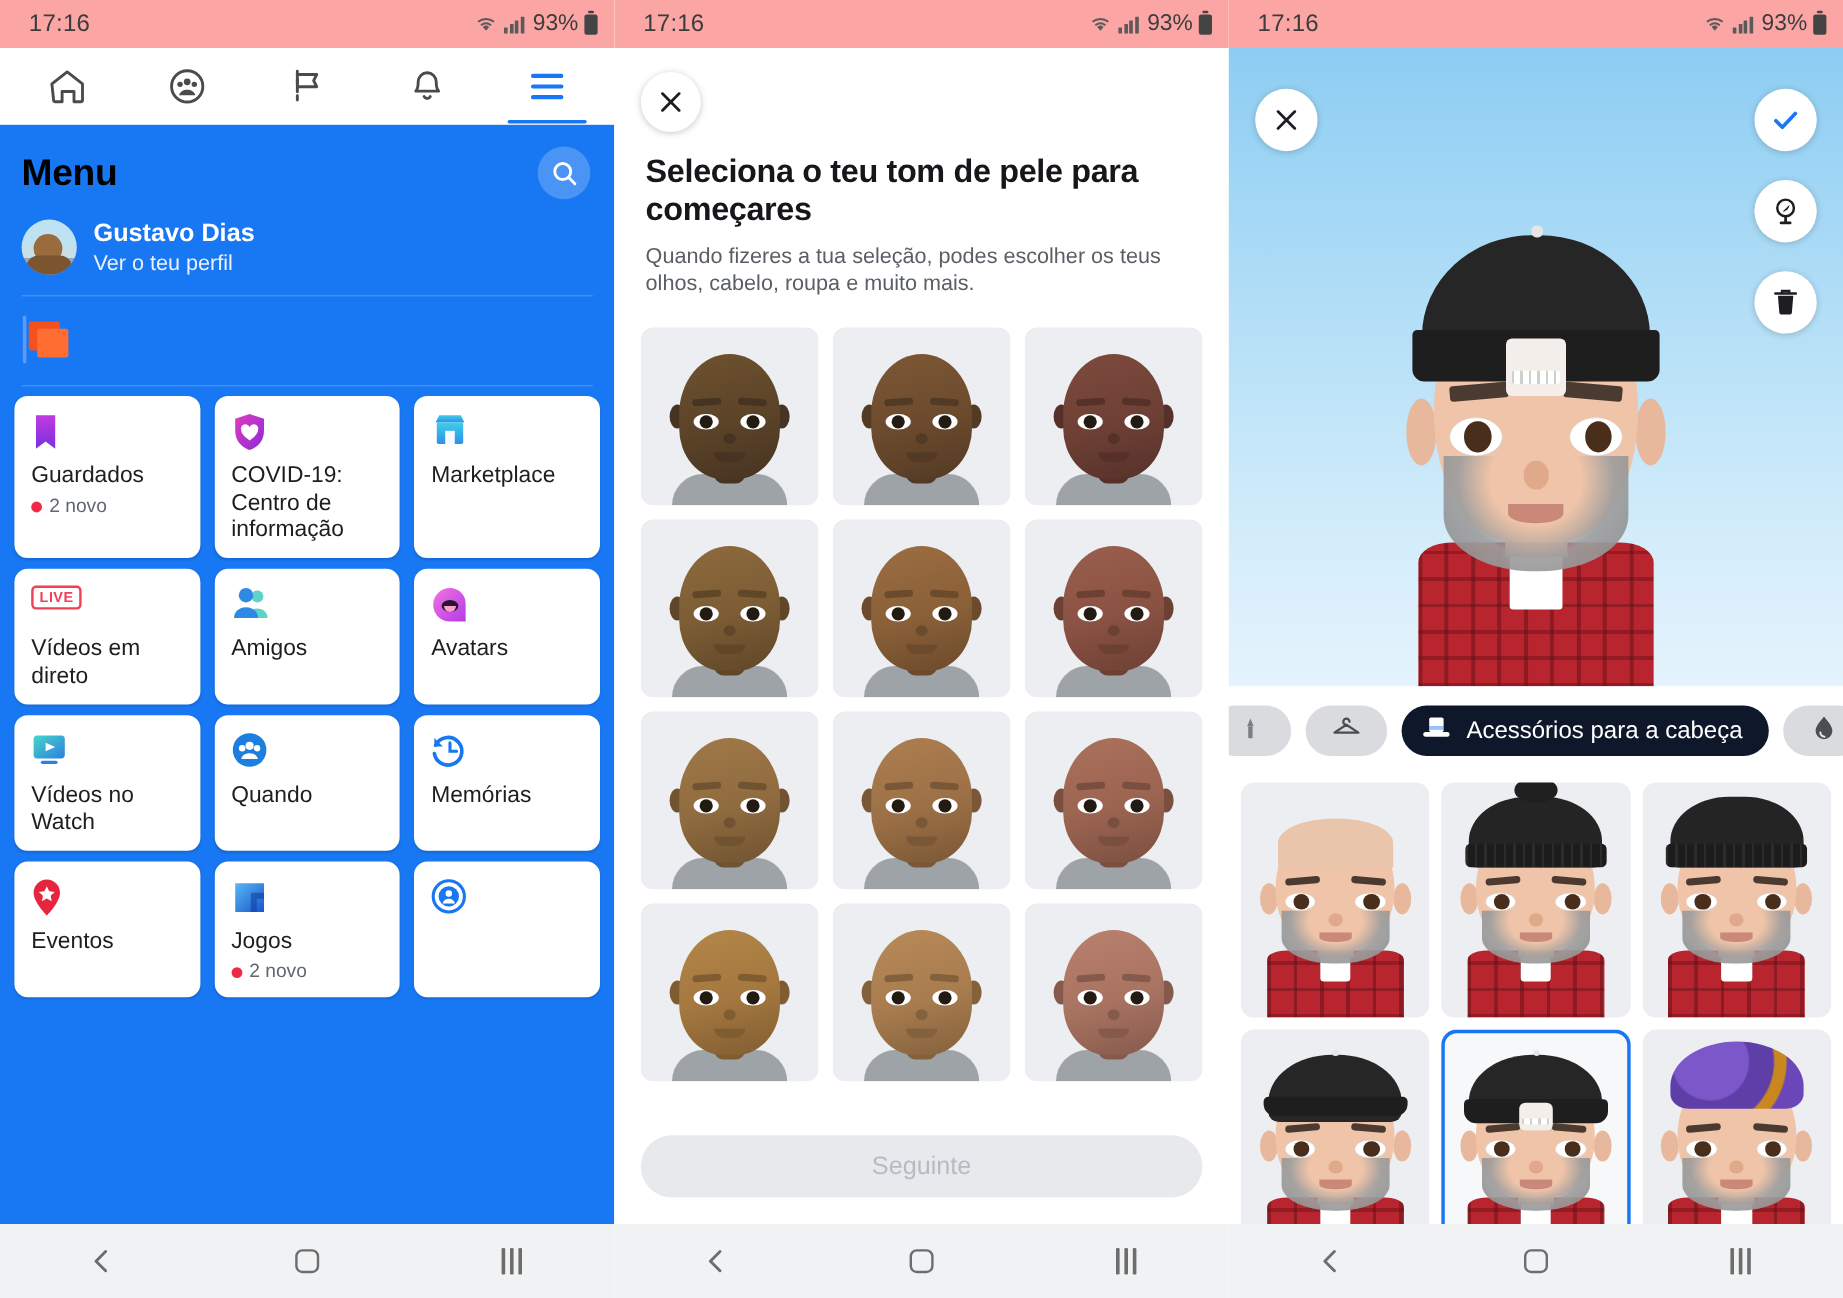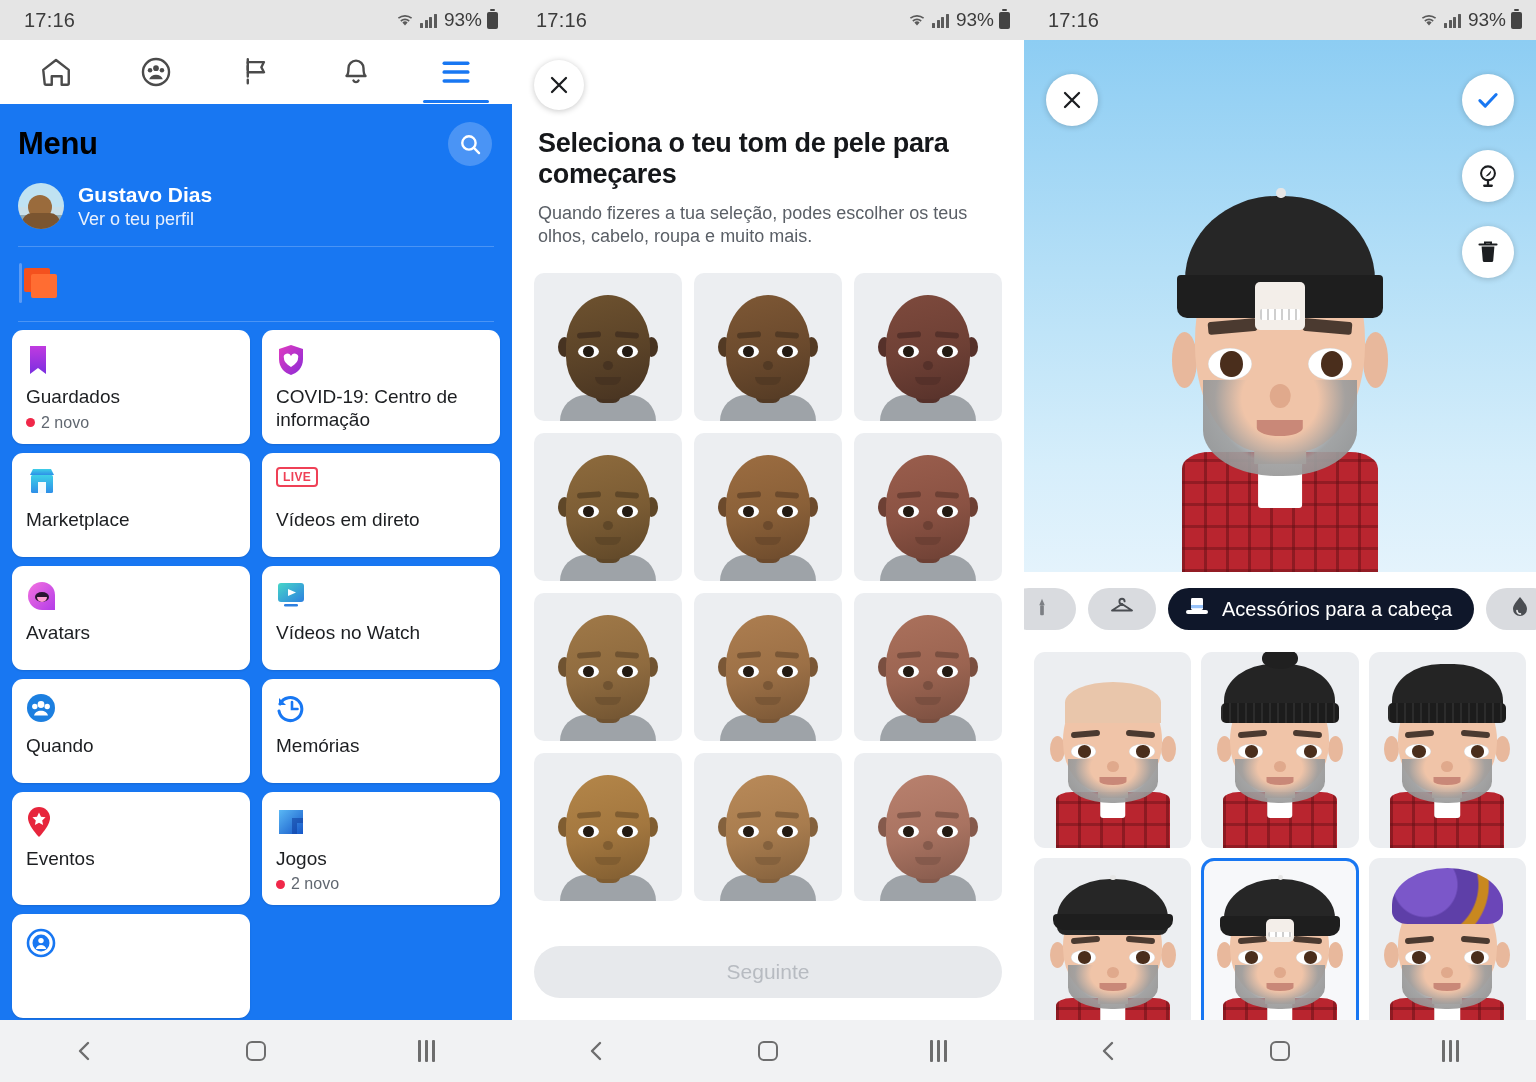--- a/index.html
+++ b/index.html
@@ -7,21 +7,21 @@
     width: 1536px; height: 1082px;
     background: #ffffff;
     font-family: "Liberation Sans", sans-serif;
     overflow: hidden;
   }
   .screens { display: flex; width: 1536px; height: 1082px; }
   .panel { width: 512px; height: 1082px; position: relative; background: #fff; display: flex; flex-direction: column; }
 
   
   .statusbar {
-    height: 40px; flex: 0 0 40px; background: #e5e5e5;
+    height: 40px; flex: 0 0 40px; background: #fca5a5;
     display: flex; align-items: center; justify-content: space-between;
     padding: 0 14px 0 24px; color: #4a4a4a;
   }
   .status-time { font-size: 20px; font-weight: 400; color: #3c3c3c; letter-spacing: .2px; }
   .status-right { display: flex; align-items: center; gap: 5px; color: #5a5a5a; }
   .status-right .pct { font-size: 19px; color: #3c3c3c; margin-left: 2px; }
   .sig-bars { display: flex; align-items: flex-end; gap: 1.5px; height: 15px; }
   .sig-bars i { display: block; width: 3px; background: #5a5a5a; border-radius: .5px; }
   .sig-bars i:nth-child(1){height:5px}.sig-bars i:nth-child(2){height:8px}
   .sig-bars i:nth-child(3){height:11px}.sig-bars i:nth-child(4){height:14px}
@@ -59,21 +59,21 @@
   .pages-row { display:flex; align-items:center; gap: 14px; padding: 16px 18px 18px 18px; position:relative; }
   .pages-flagicon { width:42px; height:40px; flex:0 0 42px; position:relative; }
   .pages-flagicon .pole { position:absolute; left:1px; top:0; width:3px; height:40px; background:#5b9bf5; border-radius:2px; }
   .pages-flagicon .f1 { position:absolute; left:6px; top:5px; width:26px; height:24px; background:#f4511e; border-radius:2px; }
   .pages-flagicon .f2 { position:absolute; left:13px; top:11px; width:26px; height:24px; background:#ff6d32; border-radius:2px; }
   .pages-name { color:#fff; font-size: 21px; font-weight: 700; }
   .pages-sub { color:#fff; font-size: 18px; display:flex; align-items:center; gap:7px; margin-top:3px; }
   .dot-white { width:8px; height:8px; border-radius:50%; background:#fff; display:inline-block; }
 
   .grid-wrap { padding: 8px 12px 0 12px; }
-  .grid { display: grid; grid-template-columns: 1fr 1fr; gap: 9px 12px; }
+  .grid { display: grid; grid-template-columns: 1fr 1fr 1fr; gap: 9px 12px; }
   .tile {
     background:#fff; border-radius: 11px; padding: 14px 14px 12px 14px;
     min-height: 104px; display:flex; flex-direction:column; justify-content:flex-start;
     box-shadow: 0 1px 2px rgba(0,0,0,.12);
   }
   .tile-icon { height: 34px; display:flex; align-items:flex-start; margin-bottom: 8px; }
   .tile-label { font-size: 19px; color:#1c1e21; font-weight: 400; line-height:1.18; }
   .tile-badge { font-size:16px; color:#606770; display:flex; align-items:center; gap:6px; margin-top:5px; }
   .dot-red { width:9px;height:9px;border-radius:50%;background:#f02849;display:inline-block; }
   .live-pill {
@@ -320,20 +320,31 @@
             <div class="tile-label">Marketplace</div>
           </div>
 
           <div class="tile">
             <div class="tile-icon">
                 <span class="live-pill">LIVE</span>
               </div>
             <div class="tile-label">Vídeos em direto</div>
           </div>
 
+          <div class="tile">
+            <div class="tile-icon">
+              <svg width="34" height="30" viewBox="0 0 34 30">
+                  <circle cx="21.5" cy="9" r="5" fill="#5DD4C8"></circle>
+                  <path d="M13 27c0-4.8 3.8-8 8.5-8s8.5 3.2 8.5 8z" fill="#5DD4C8"></path>
+                  <circle cx="12" cy="8" r="6" fill="#2E89E5"></circle>
+                  <path d="M2 27c0-5.5 4.5-9 10-9s10 3.5 10 9z" fill="#2E89E5"></path>
+                </svg>
+            </div>
+            <div class="tile-label">Amigos</div>
+          </div>
 
           <div class="tile">
             <div class="tile-icon">
               <svg width="32" height="32" viewBox="0 0 32 32">
                   <defs>
                     <linearGradient id="g4" x1="0" y1="0" x2="1" y2="1">
                       <stop offset="0" stop-color="#F472E0"></stop>
                       <stop offset="1" stop-color="#B33CE8"></stop>
                     </linearGradient>
                   </defs>

